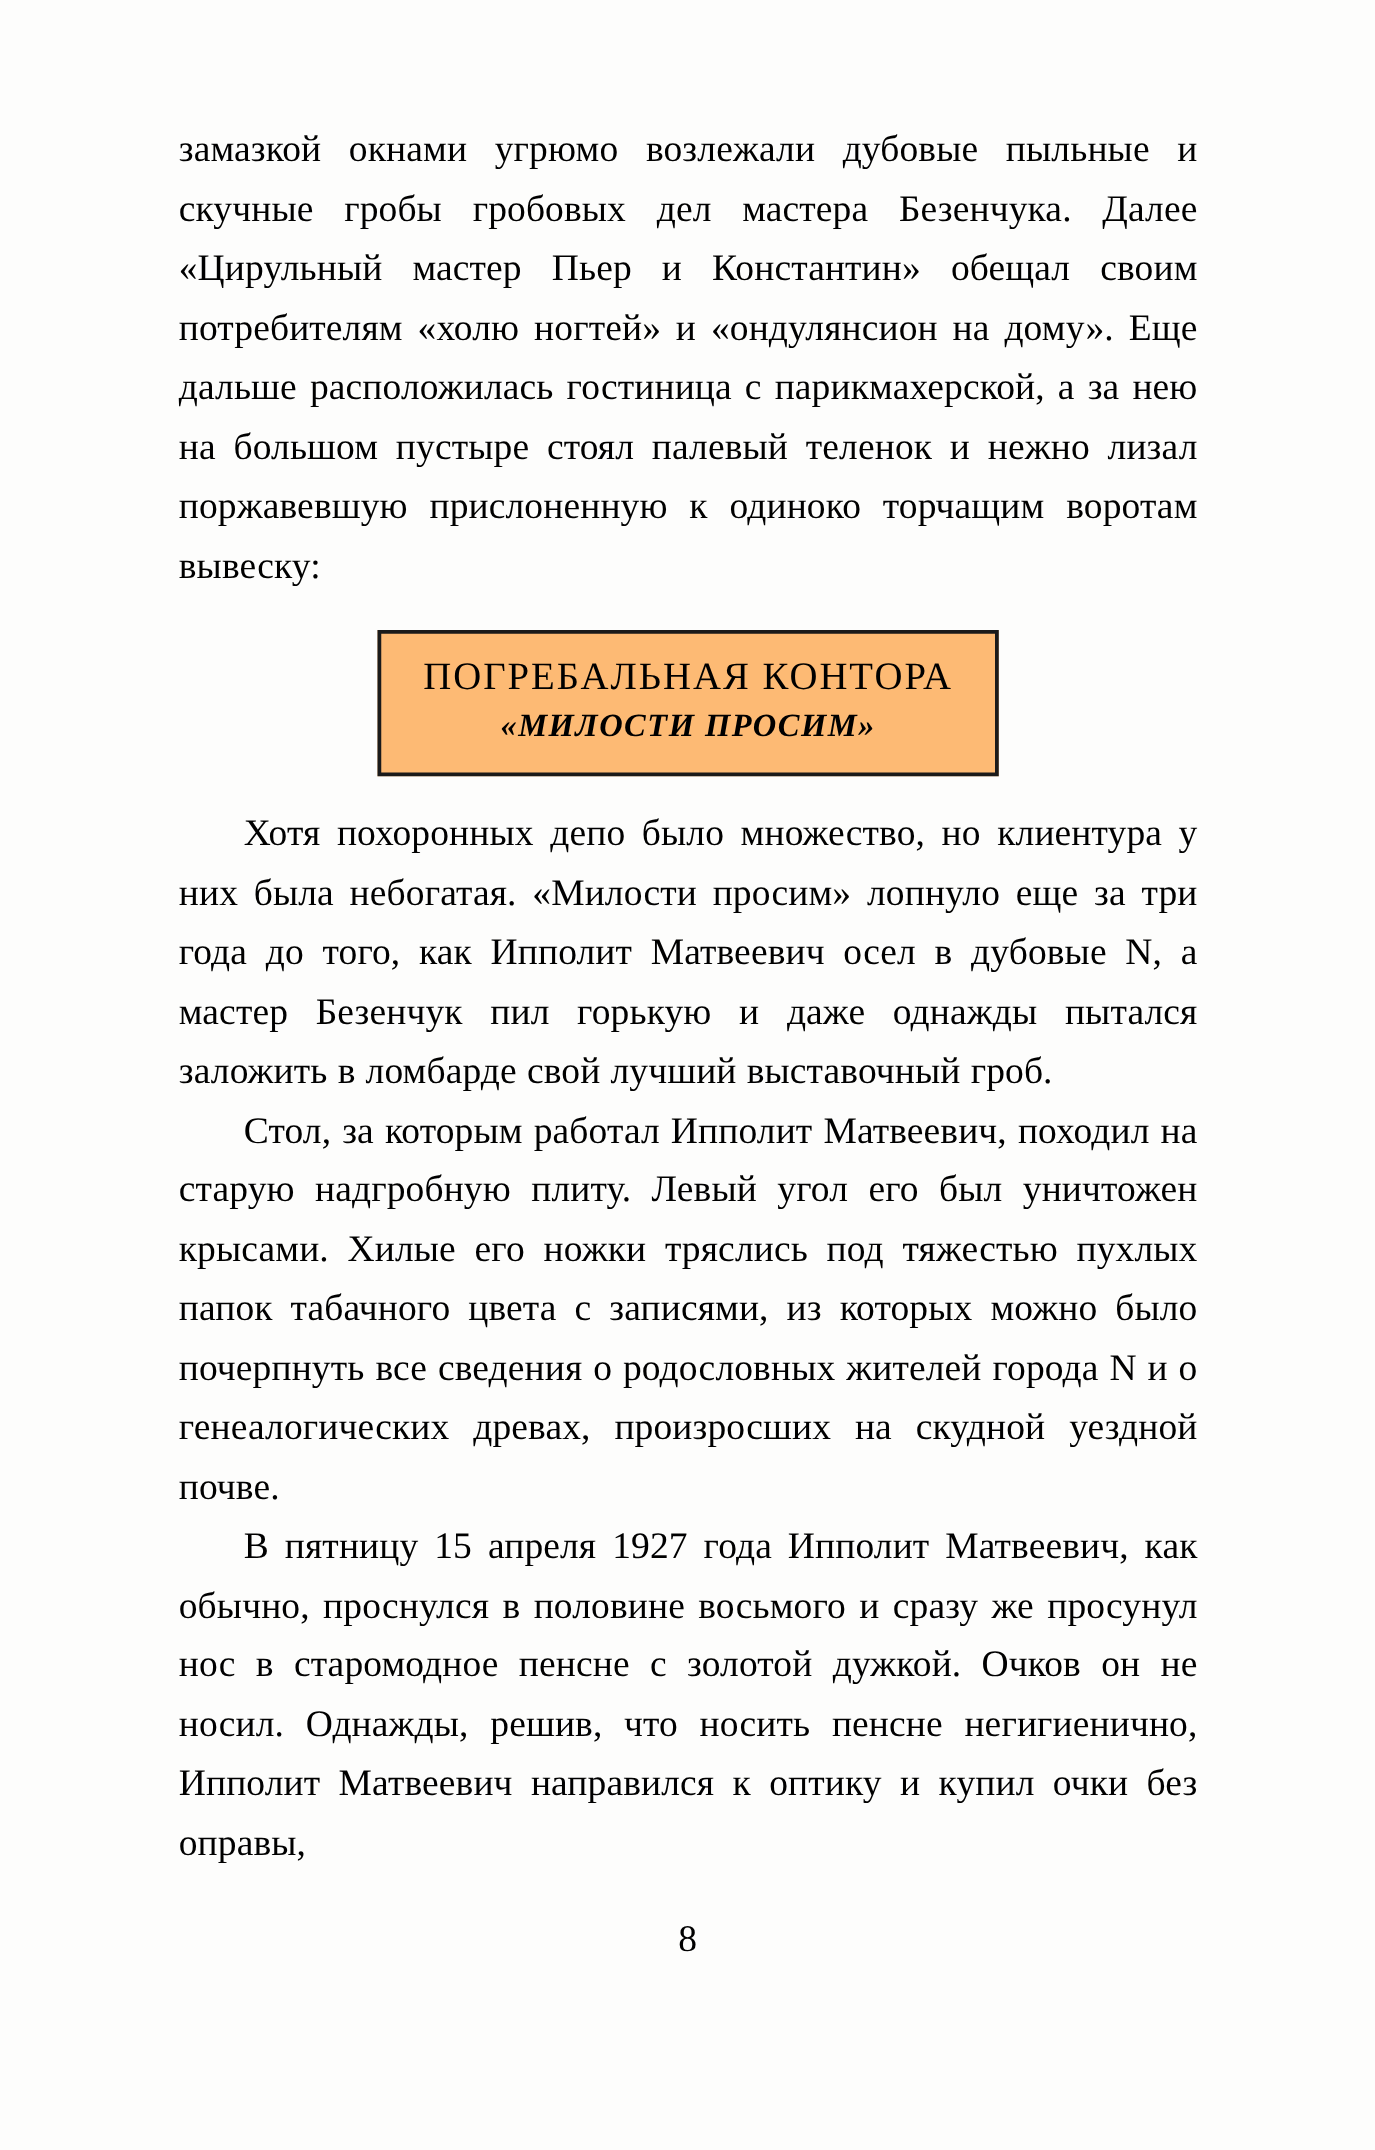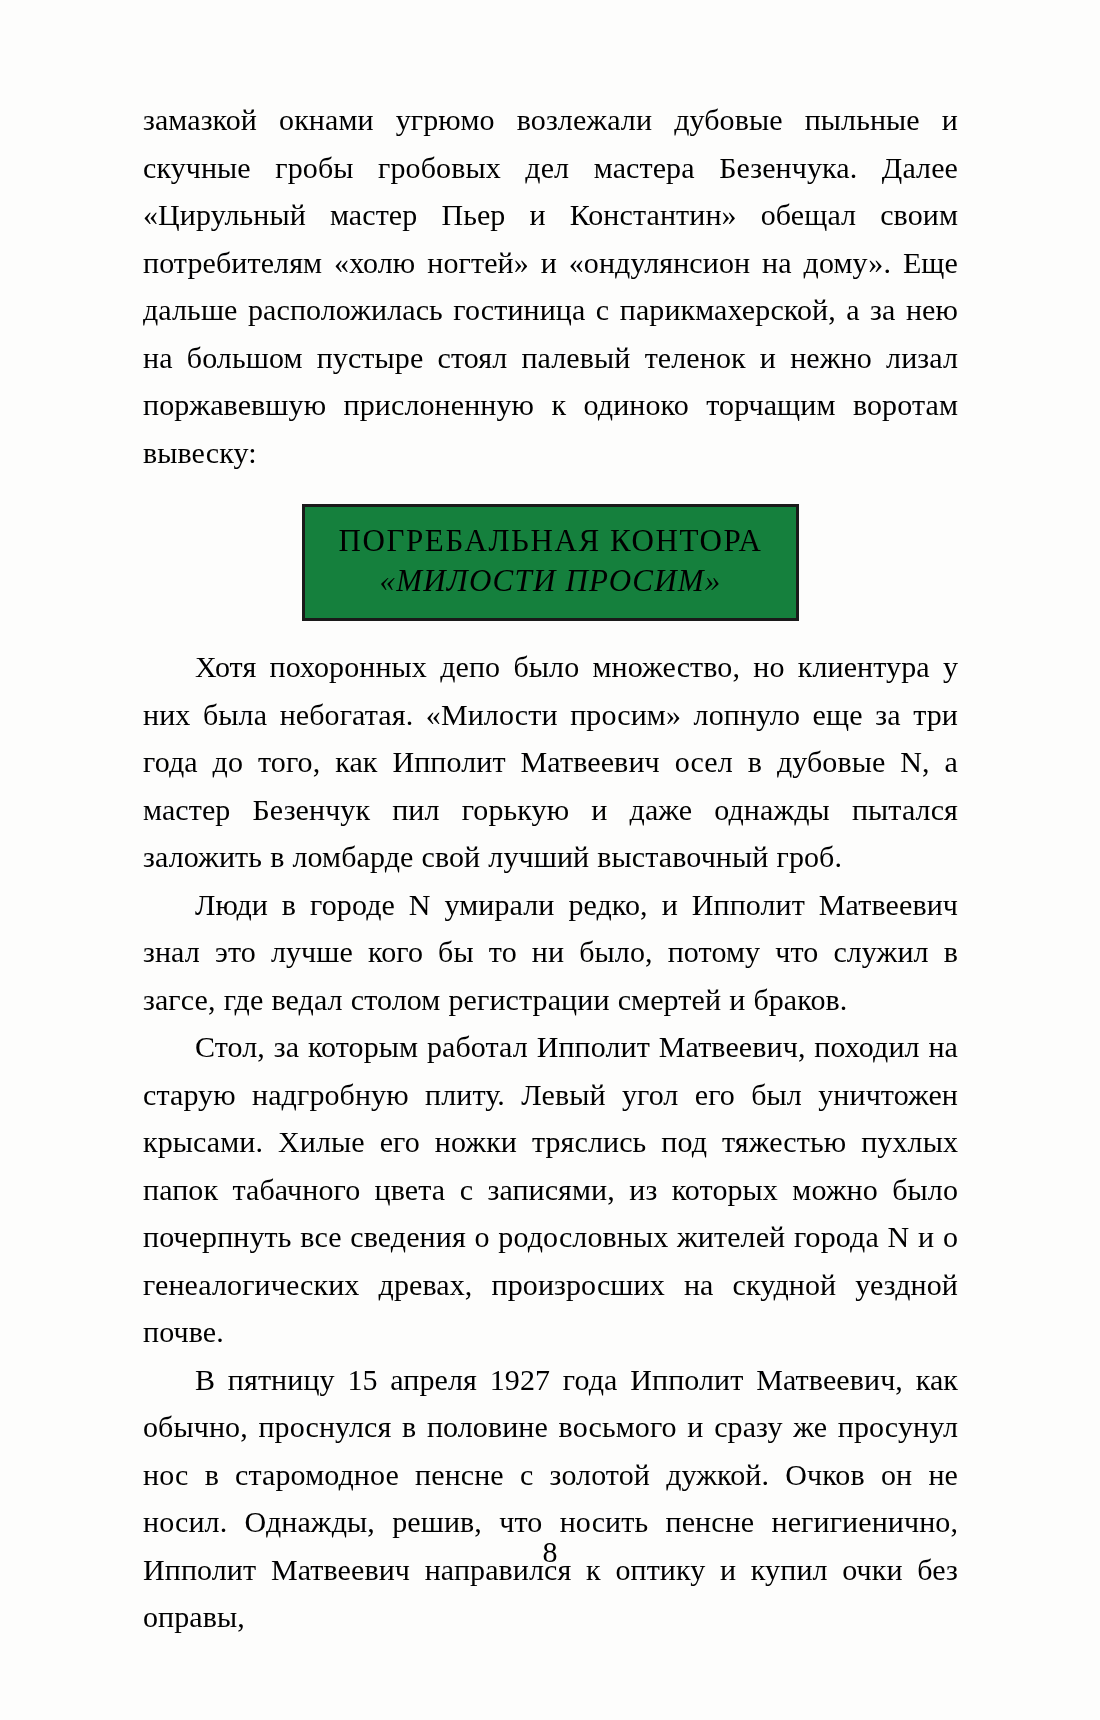--- a/index.html
+++ b/index.html
@@ -56,37 +56,37 @@
     display: flex;
     justify-content: center;
   }
 
   .sign-box {
     border: 3px solid #1a1a1a;
     box-sizing: border-box;
     padding: 14px 34px 17px 34px;
     min-width: 470px;
     text-align: center;
-    background: #15803d;
+    background: #fdba74;
   }
 
   .sign-line-1 {
     font-size: 31px;
     line-height: 40px;
     letter-spacing: 1.6px;
     font-weight: 400;
     white-space: nowrap;
   }
 
   .sign-line-2 {
-    font-size: 31px;
+    font-size: 26px;
     line-height: 40px;
     letter-spacing: 1.2px;
     font-style: italic;
-    font-weight: 400;
+    font-weight: 700;
     white-space: nowrap;
   }
 
   .page-number {
     position: absolute;
     left: 0;
     right: 0;
     top: 1535px;
     text-align: center;
     font-size: 30px;
@@ -104,21 +104,20 @@
 
     <div class="sign-wrap">
       <div class="sign-box">
         <div class="sign-line-1">ПОГРЕБАЛЬНАЯ КОНТОРА</div>
         <div class="sign-line-2">«МИЛОСТИ ПРОСИМ»</div>
       </div>
     </div>
 
     <p class="para indent">Хотя похоронных депо было множество, но клиентура у них была небогатая. «Милости просим» лопнуло еще за три года до того, как Ипполит Матвеевич осел в дубовые N, а мастер Безенчук пил горькую и даже однажды пытался заложить в ломбарде свой лучший выставочный гроб.</p>
 
-    <p class="para indent">Люди в городе N умирали редко, и Ипполит Матвеевич знал это лучше кого бы то ни было, потому что служил в загсе, где ведал столом регистрации смертей и браков.</p>
 
     <p class="para indent">Стол, за которым работал Ипполит Матвеевич, походил на старую надгробную плиту. Левый угол его был уничтожен крысами. Хилые его ножки тряслись под тяжестью пухлых папок табачного цвета с записями, из которых можно было почерпнуть все сведения о родословных жителей города N и о генеалогических древах, произросших на скудной уездной почве.</p>
 
     <p class="para indent">В пятницу 15 апреля 1927 года Ипполит Матвеевич, как обычно, проснулся в половине восьмого и сразу же просунул нос в старомодное пенсне с золотой дужкой. Очков он не носил. Однажды, решив, что носить пенсне негигиенично, Ипполит Матвеевич направился к оптику и купил очки без оправы,</p>
 
   </div>
 
   <div class="page-number">8</div>
 
 </div>

